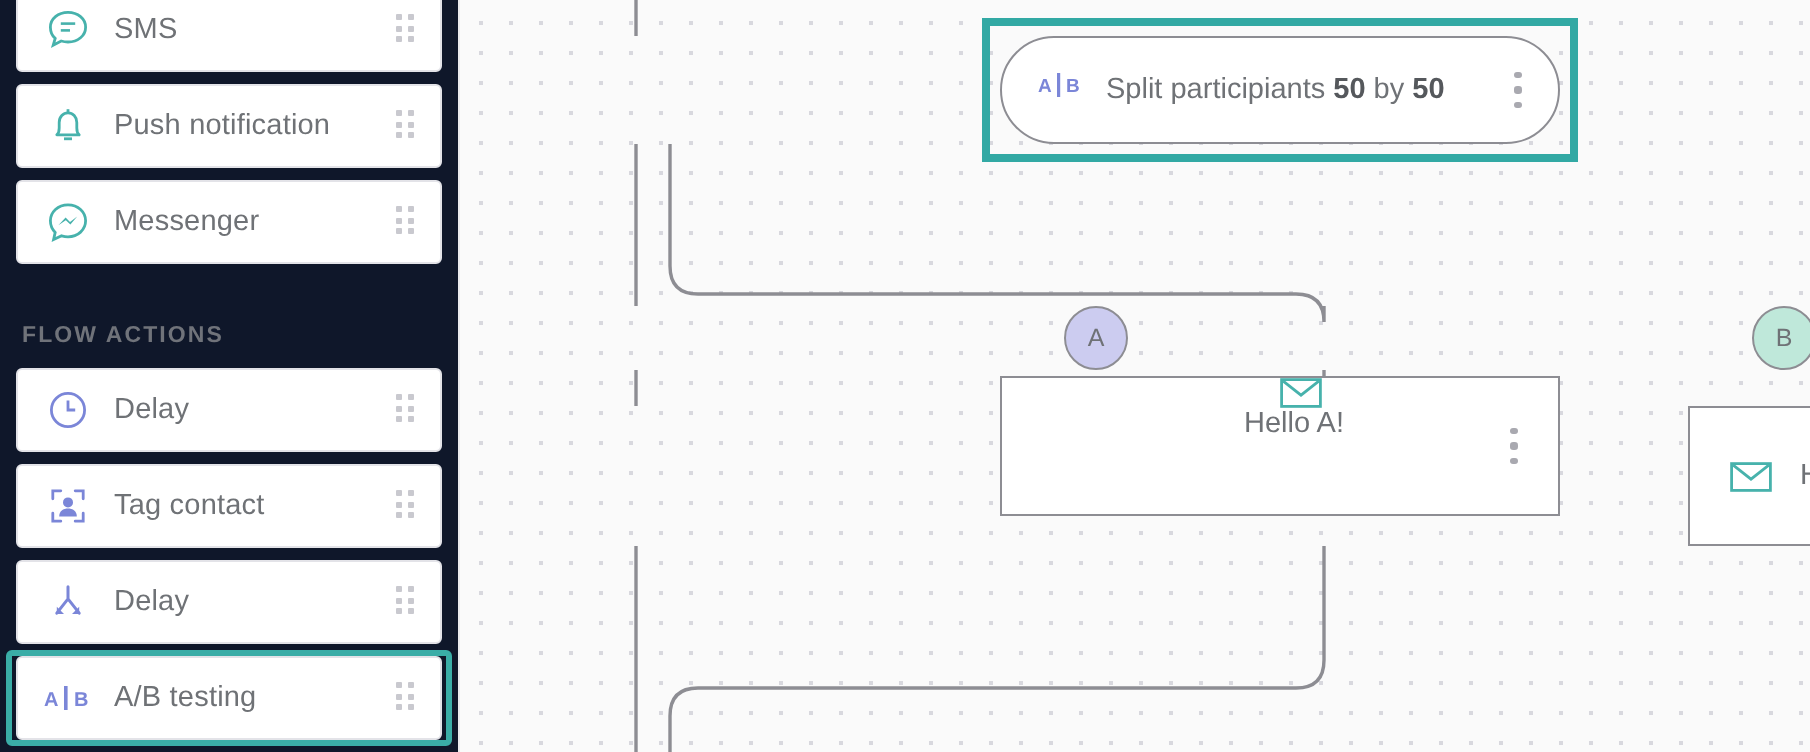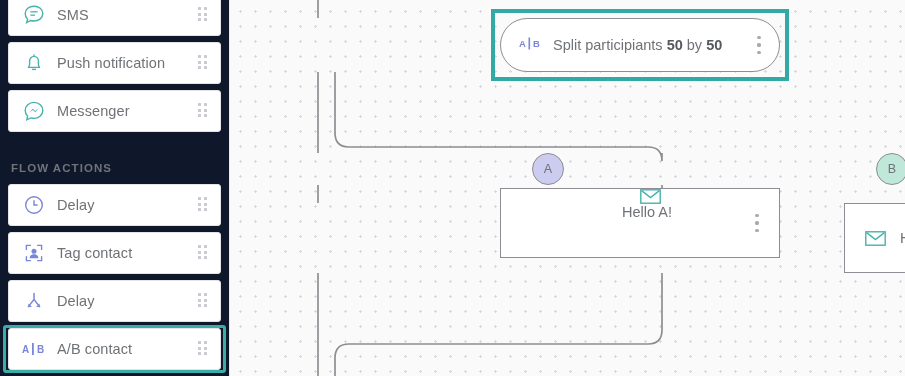--- a/index.html
+++ b/index.html
@@ -333,21 +333,21 @@
     </div>
 
     <div class="side-card" style="top:328px;">
       <span class="ico">
         <svg width="24" height="14" viewBox="0 0 24 14">
           <text x="0" y="11" font-family="Liberation Sans, sans-serif" font-size="10" font-weight="700" fill="#7b86d8">A</text>
           <rect x="10" y="1" width="1.8" height="12" fill="#7b86d8"></rect>
           <text x="15" y="11" font-family="Liberation Sans, sans-serif" font-size="10" font-weight="700" fill="#7b86d8">B</text>
         </svg>
       </span>
-      <span class="lbl">A/B contact</span>
+      <span class="lbl">A/B testing</span>
       <span class="grip">
           <i></i>
           <i></i>
           <i></i>
           <i></i>
           <i></i>
           <i></i>
         </span>
     </div>
 

